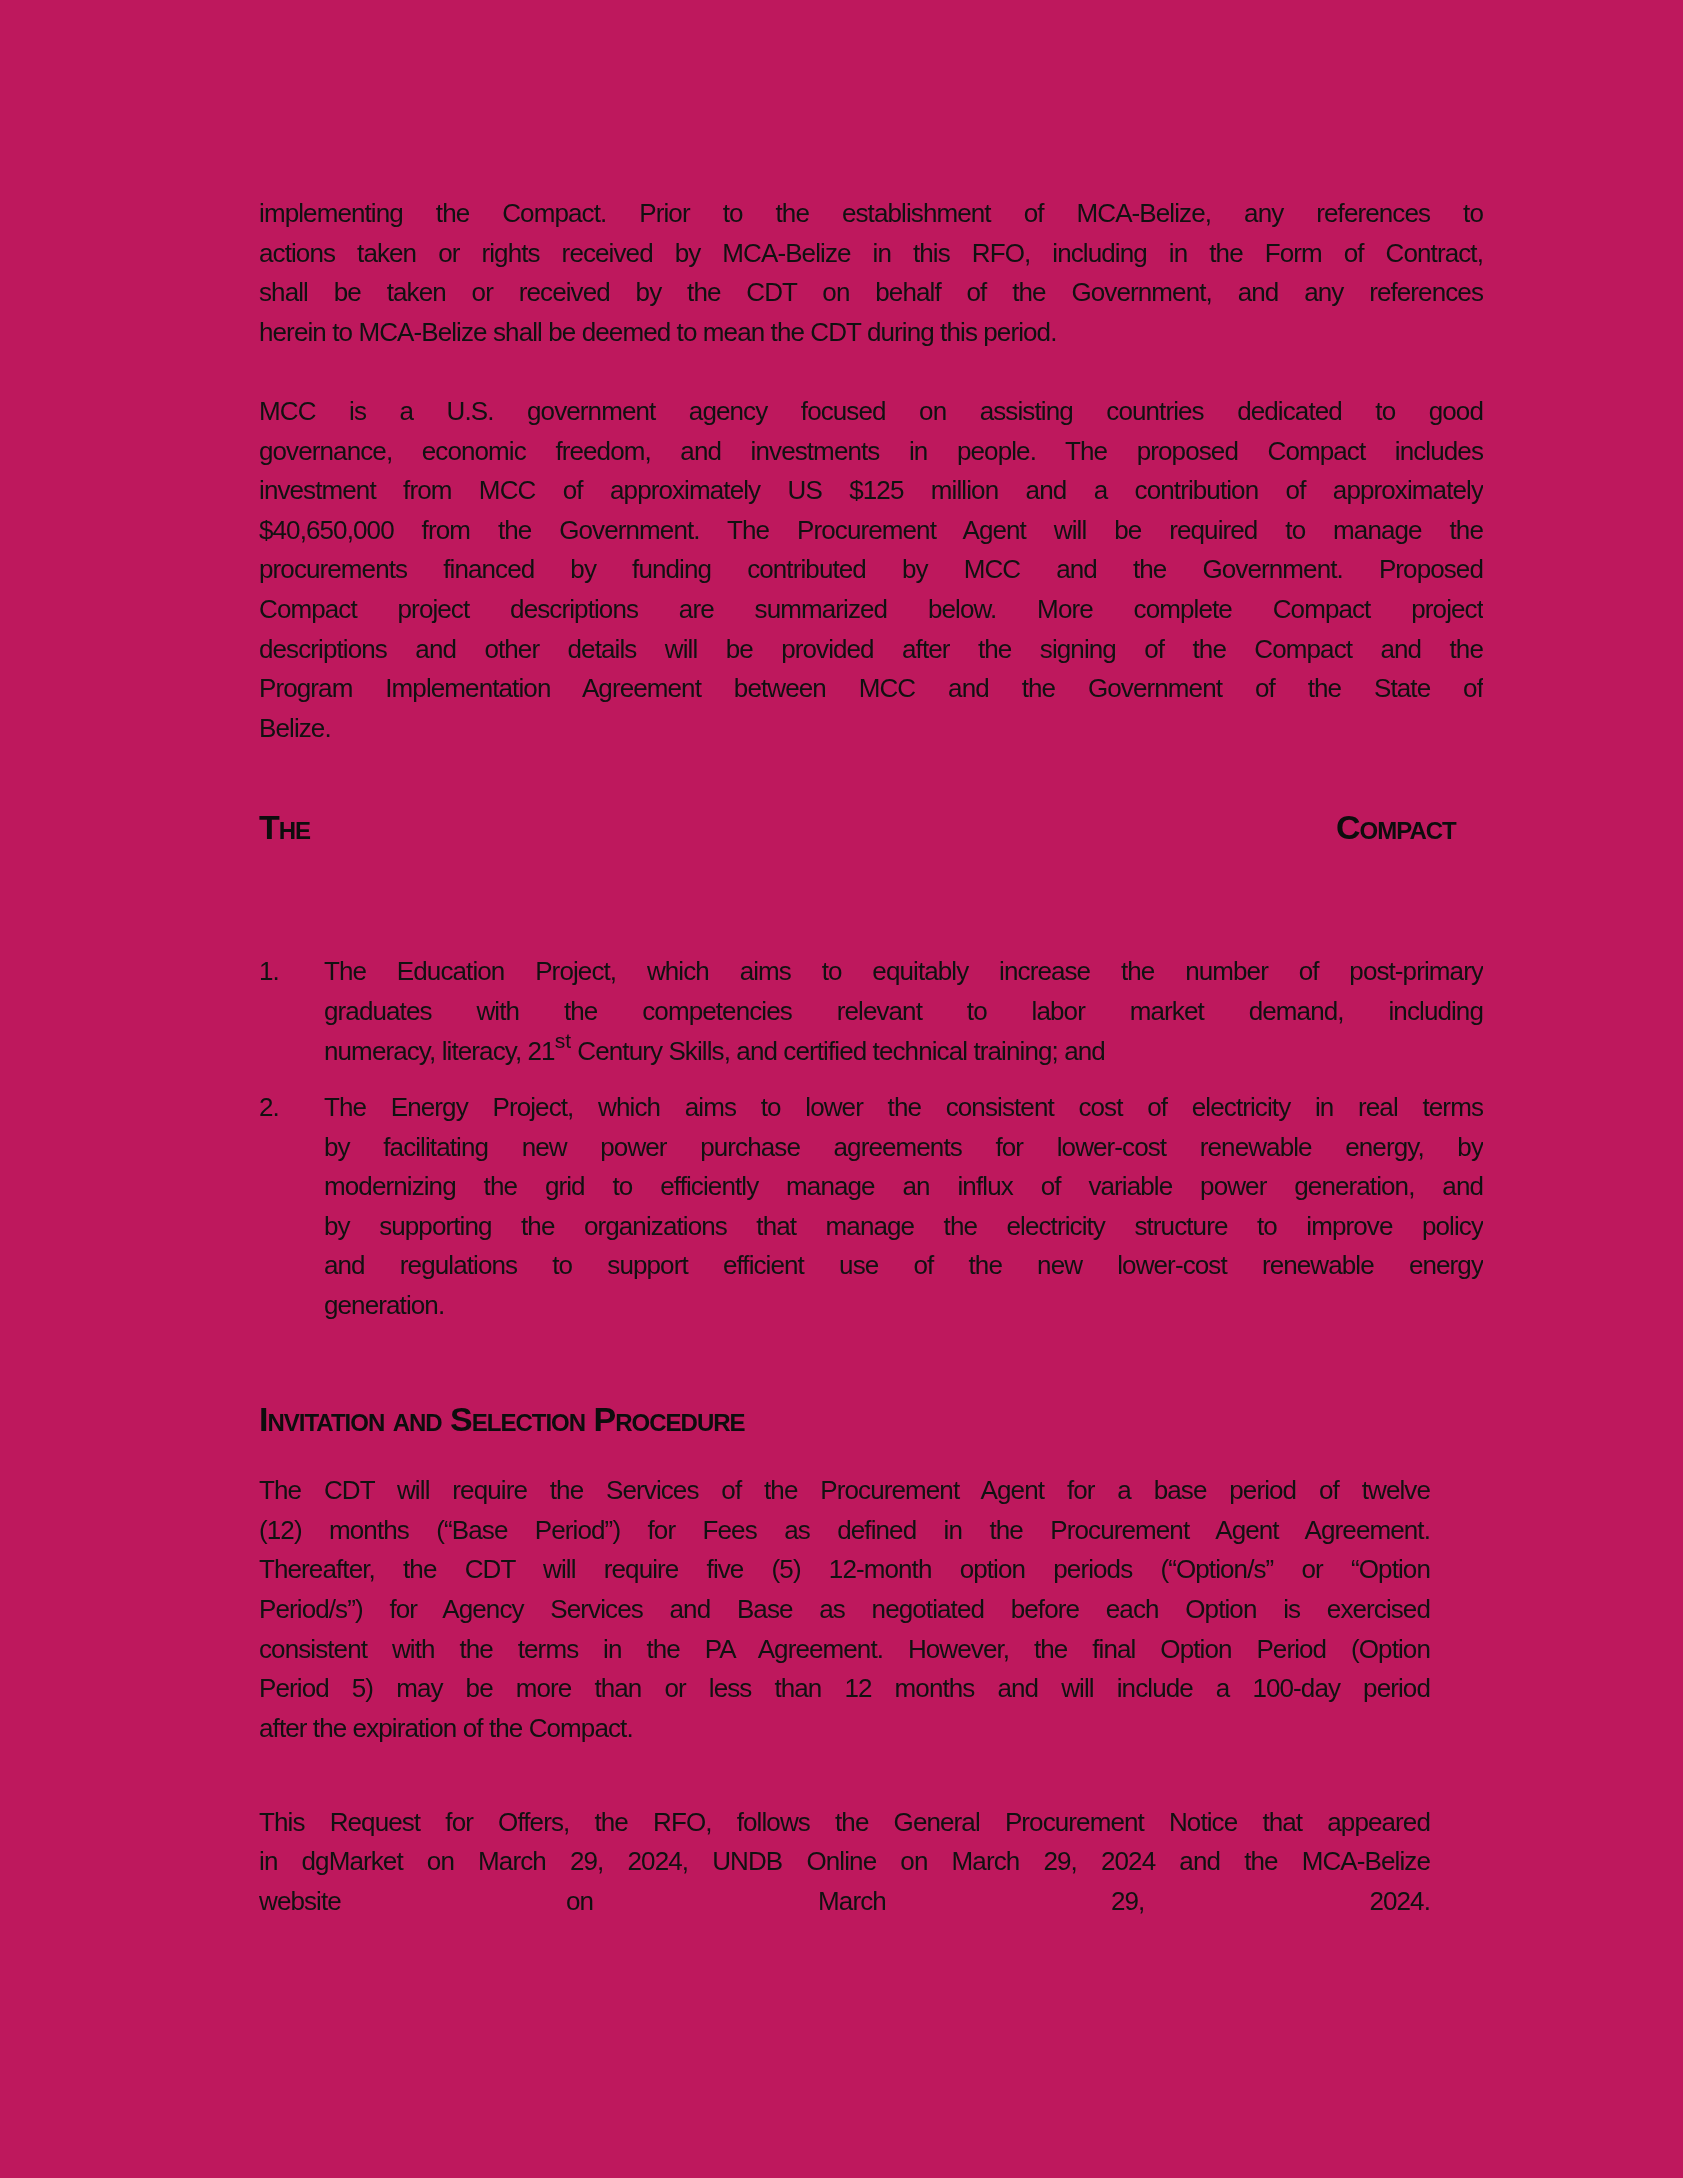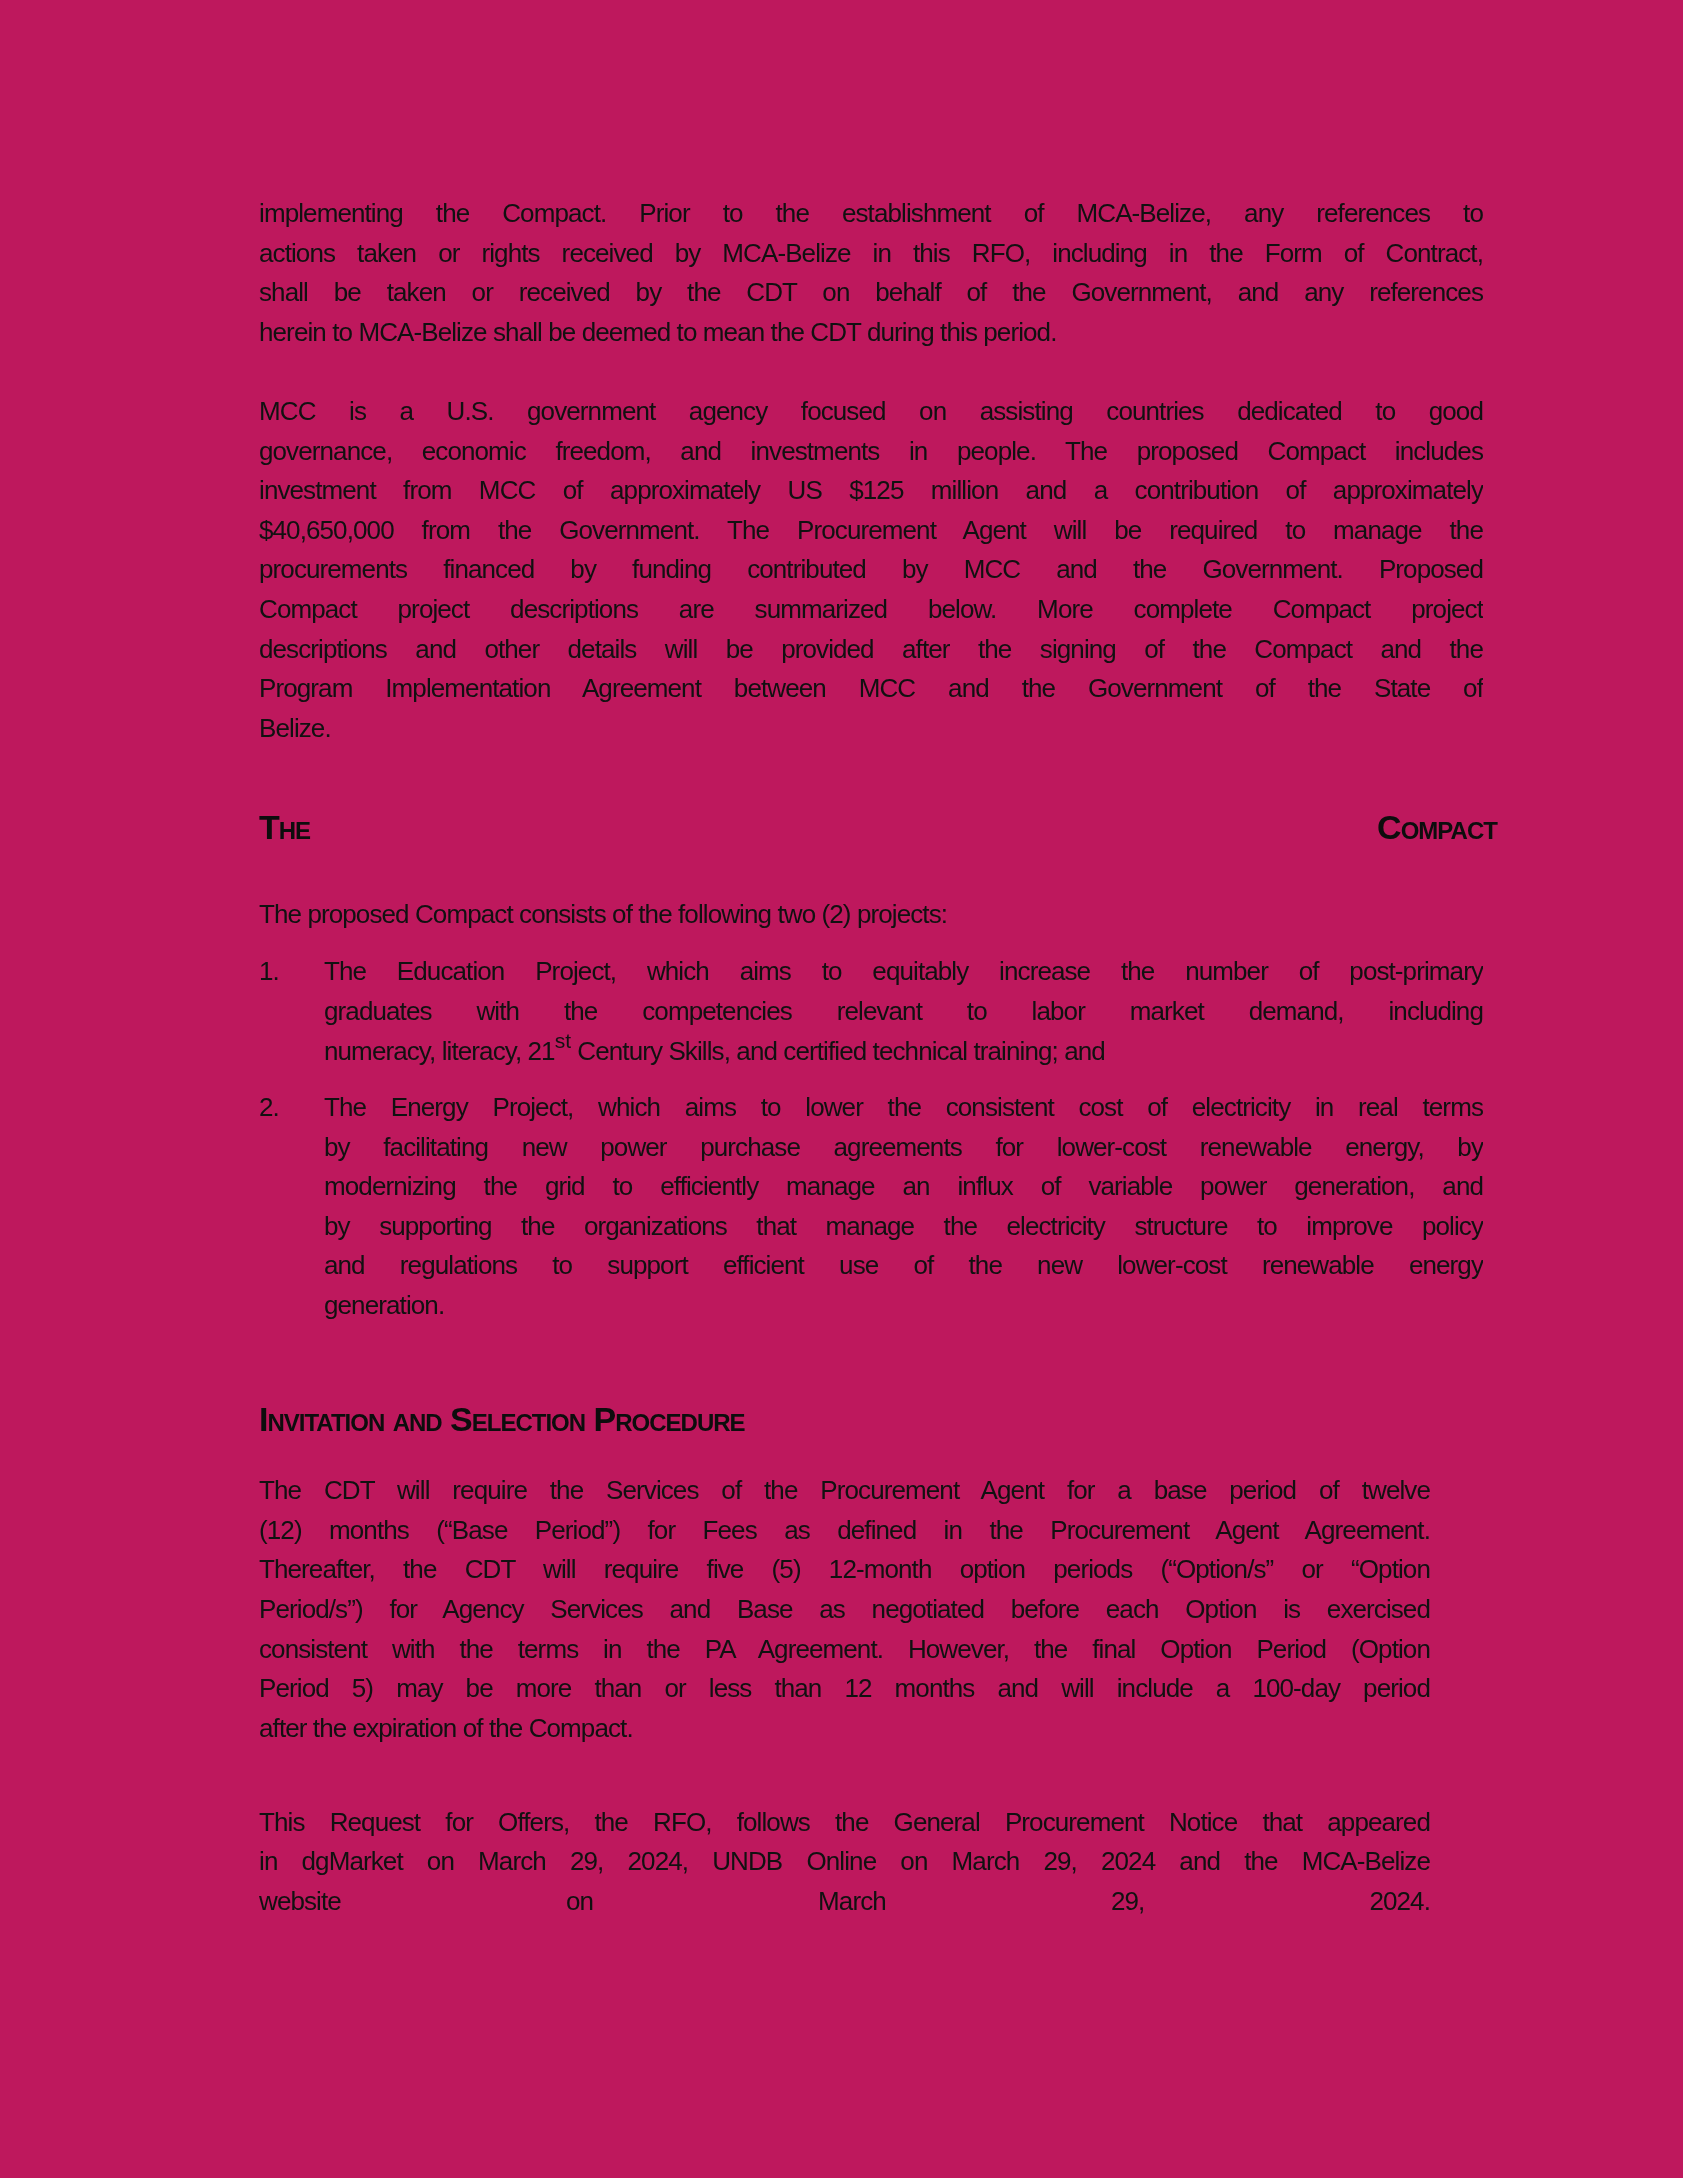--- a/index.html
+++ b/index.html
@@ -54,24 +54,23 @@
     <div class="ln j w1" style="top:515px">$40,650,000 from the Government. The Procurement Agent will be required to manage the</div>
     <div class="ln j w1" style="top:554px">procurements financed by funding contributed by MCC and the Government. Proposed</div>
     <div class="ln j w1" style="top:594px">Compact project descriptions are summarized below. More complete Compact project</div>
     <div class="ln j w1" style="top:634px">descriptions and other details will be provided after the signing of the Compact and the</div>
     <div class="ln j w1" style="top:673px">Program Implementation Agreement between MCC and the Government of the State of</div>
     <div class="ln l w1" style="top:713px">Belize.</div>
   </div>
 
   <div>
     <div class="hd" style="left:259px; top:812px">The</div>
-    <div class="hd" style="left:1367px; top:812px; width:140px; text-align:center">Compact</div>
+    <div class="hd" style="left:1336px; top:812px; width:140px; text-align:left">Compact</div>
   </div>
 
-  <div class="ln l w1" style="top:899px">The proposed Compact consists of the following two (2) projects:</div>
 
   <div>
     <div>
       <div class="ln l num" style="top:956px">1.</div>
       <div class="ln j wl" style="top:956px">The Education Project, which aims to equitably increase the number of post-primary</div>
       <div class="ln j wl" style="top:996px">graduates with the competencies relevant to labor market demand, including</div>
       <div class="ln l wl" style="top:1036px">
         <span>numeracy, literacy, 21</span><sup>st</sup><span> Century Skills, and certified technical training; and</span>
       </div>
     </div>

